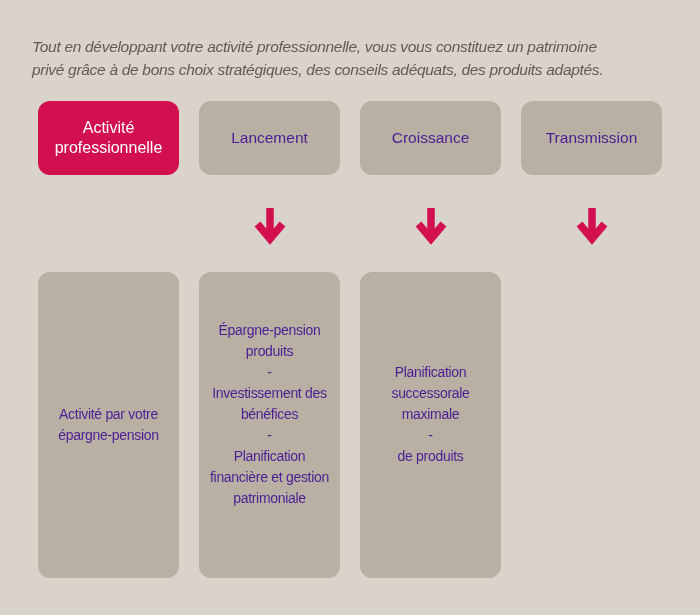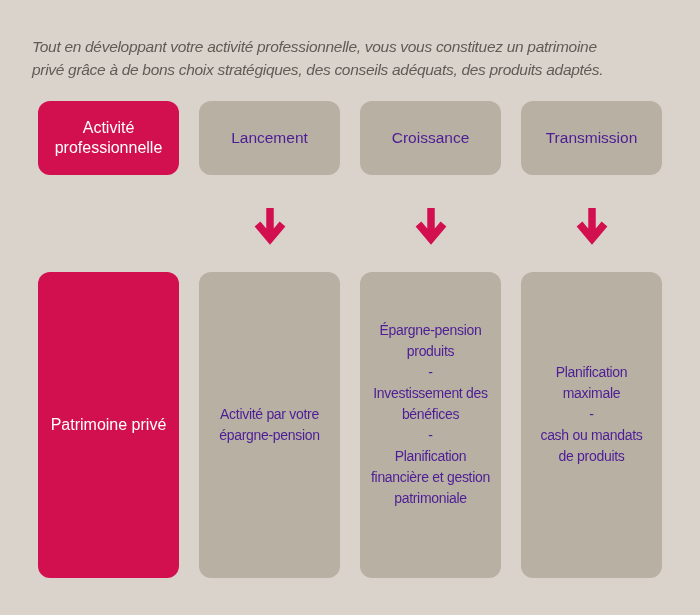--- a/index.html
+++ b/index.html
@@ -112,23 +112,20 @@
       </svg>
     </div>
     <div class="arrow-cell">
       <svg width="38" height="42" viewBox="0 0 38 42" aria-hidden="true">
         <path d="M19 2 L19 31 M6.5 18 L19 33 L31.5 18" fill="none" stroke-width="7.5" stroke-linejoin="miter" stroke="#d20f4f"></path>
       </svg>
     </div>
   </div>
 
   <div class="row bottom-row">
-    <div class="box tall accent">
-      <span class="box-label">Patrimoine privé</span>
-    </div>
 
     <div class="box tall neutral">
       <div class="detail-lines">
         <div class="detail-line">Activité par votre</div>
         <div class="detail-line">épargne-pension</div>
       </div>
     </div>
 
     <div class="box tall neutral">
       <div class="detail-lines raised">
@@ -140,21 +137,21 @@
         <div class="detail-line">-</div>
         <div class="detail-line">Planification</div>
         <div class="detail-line">financière et gestion</div>
         <div class="detail-line">patrimoniale</div>
       </div>
     </div>
 
     <div class="box tall neutral">
       <div class="detail-lines raised">
         <div class="detail-line">Planification</div>
+        <div class="detail-line">successorale</div>
         <div class="detail-line">maximale</div>
         <div class="detail-line">-</div>
-        <div class="detail-line">cash ou mandats</div>
         <div class="detail-line">de produits</div>
       </div>
     </div>
   </div>
 
 </div>
 
 </body></html>

